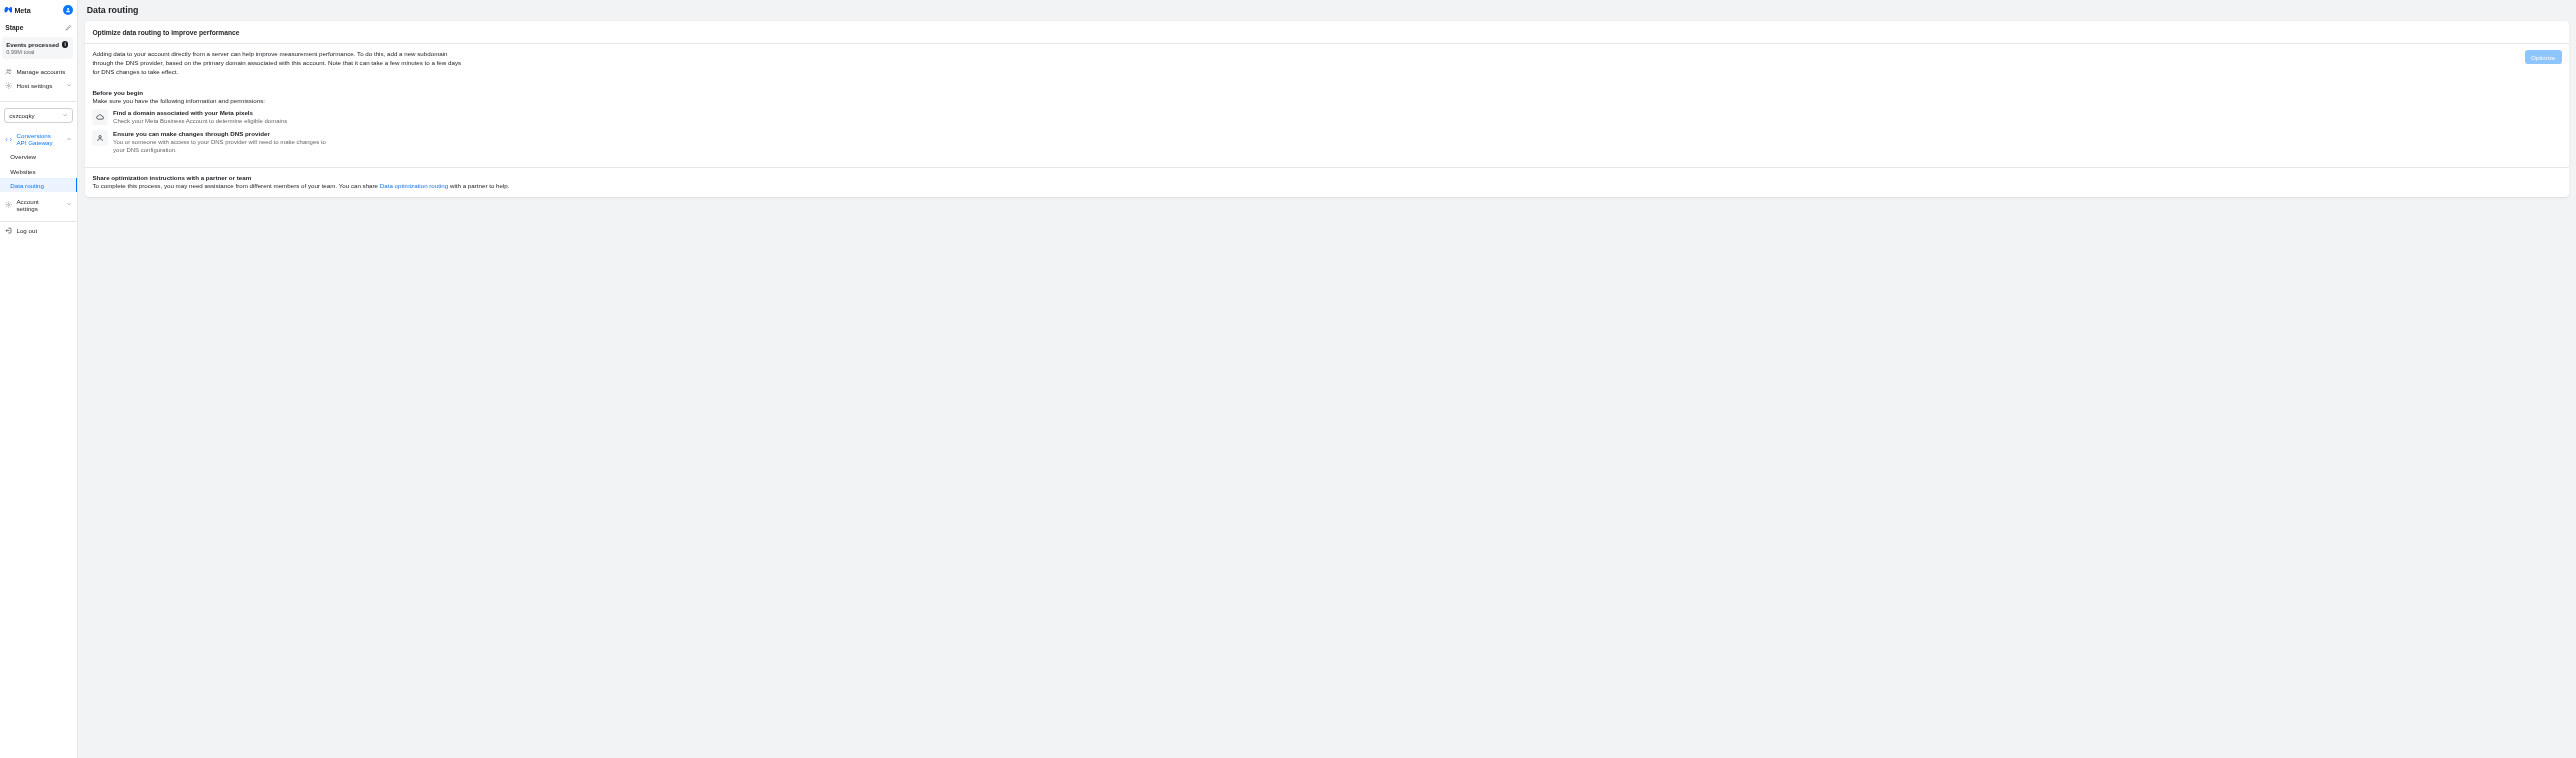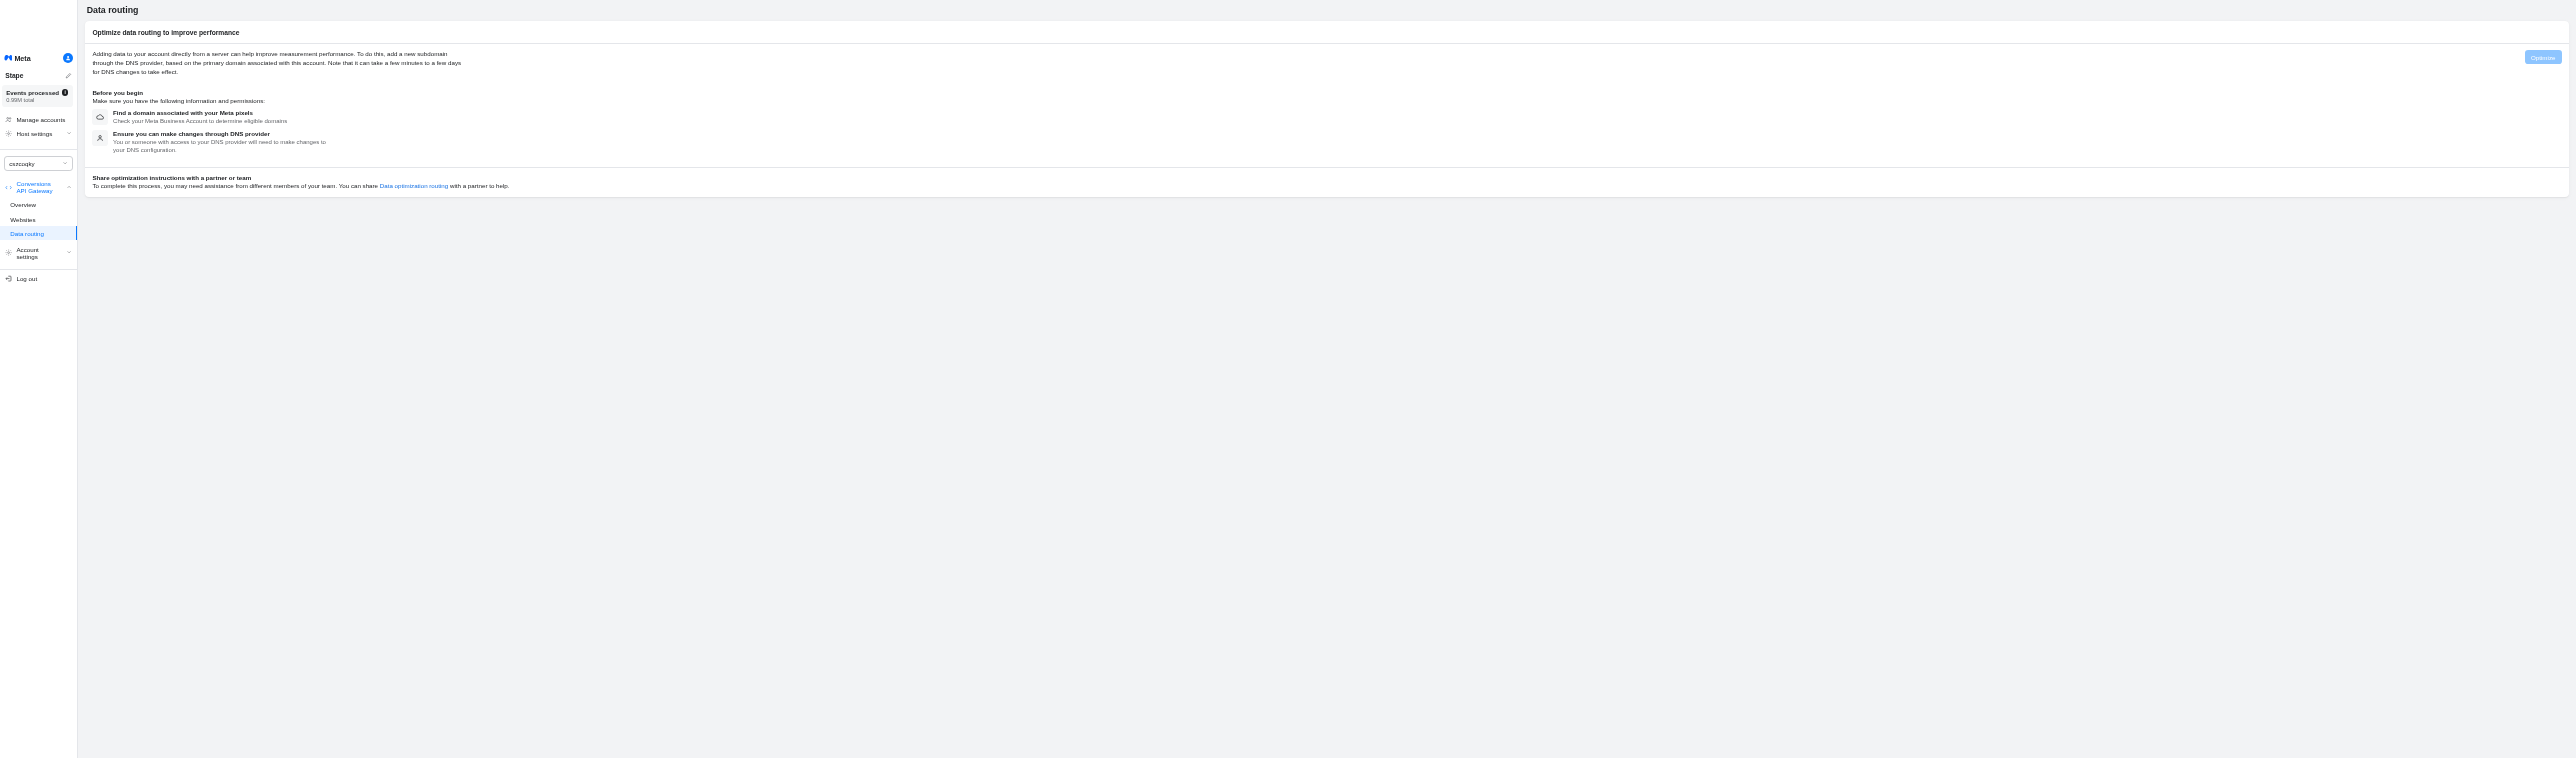--- a/index.html
+++ b/index.html
@@ -1,21 +1,21 @@
 <!DOCTYPE html>
 <html style="font-size:8.2px"><head>
 <meta charset="utf-8">
 <style>
   * { box-sizing: border-box; margin: 0; padding: 0; }
   body { font-family: -apple-system, BlinkMacSystemFont, "Segoe UI", Helvetica, Arial, sans-serif; background: #f2f3f5; color: #1c1e21; font-size: 6.7px; }
   .app { display: flex; min-height: 100vh; }
 
   
   .sidebar { width: 78px; min-width: 78px; background: #ffffff; display: flex; flex-direction: column; border-right: 0.5px solid #e4e6ea; }
-  .sidebar-top { padding: 5.2px 4.1px 4.1px 4.1px; display: flex; justify-content: space-between; margin-top: 48px; }
+  .sidebar-top { padding: 5.2px 4.1px 4.1px 4.1px; display: flex; justify-content: space-between; }
   .meta-logo { display: flex; align-items: center; gap: 2.1px; }
   .meta-logo svg { width: 8.2px; height: 8.2px; }
   .meta-logo-text { font-weight: 700; color: #1c1e21; font-size: 7.2px; }
   .avatar-circle { width: 10.3px; height: 10.3px; border-radius: 50%; background: #0a78ff; display:flex; align-items:center; justify-content:center; }
   .avatar-circle svg { width:6.2px; height:6.2px; fill:#fff; }
 
   .org-row { display:flex; align-items:center; justify-content:space-between; padding: 4.1px 5.2px 4.1px 5.2px; }
   .org-name { font-weight: 600; font-size: 6.7px; }
   .pencil-btn { color:#65676b; display:flex; }
 

